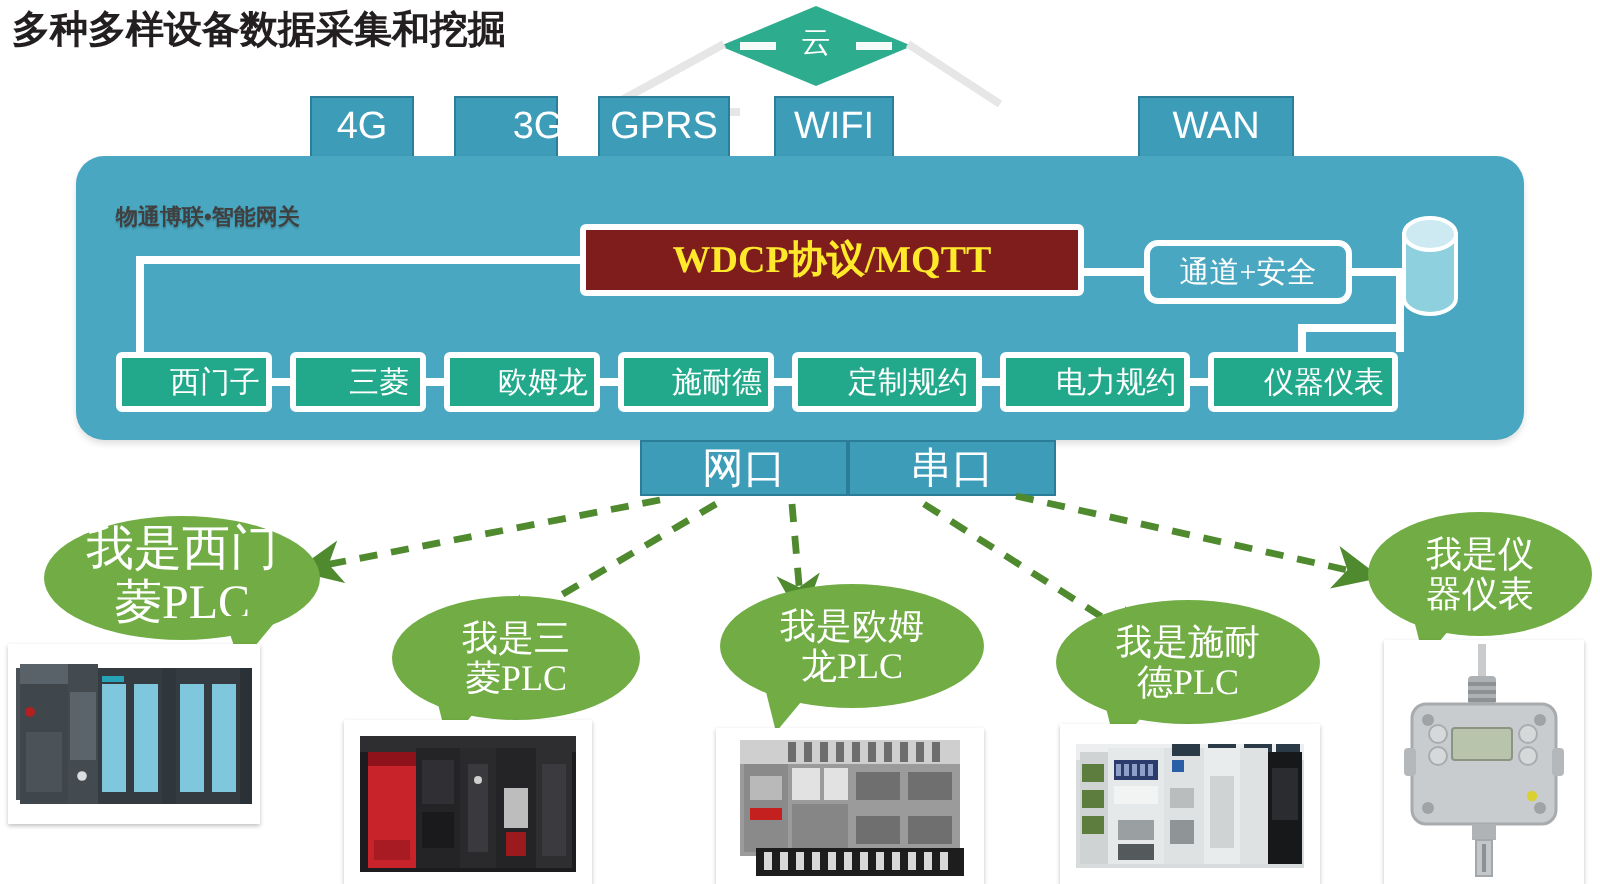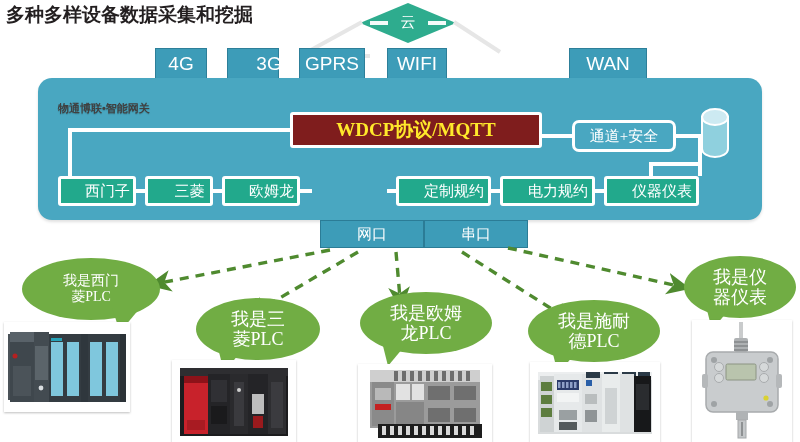--- a/index.html
+++ b/index.html
@@ -84,21 +84,21 @@
 
   
   .wires{position:absolute;left:0;top:0;width:800px;height:442px;pointer-events:none;}
 
   
   .port{
     position:absolute;top:220px;height:28px;
     background:#3d9cb8;border:1px solid #2b7c96;
     display:flex;align-items:center;justify-content:center;box-sizing:border-box;
   }
-  .port span{color:#ffffff;font-size:15px;font-family:"Liberation Serif","DejaVu Serif",serif;}
+  .port span{color:#ffffff;font-size:21px;font-family:"Liberation Serif","DejaVu Serif",serif;}
 
   
   .bubble{
     position:absolute;background:#71ad44;border-radius:50%;
     display:flex;align-items:center;justify-content:center;text-align:center;
     color:#ffffff;
     font-family:"Liberation Serif","DejaVu Serif",serif;
     line-height:1.12;
   }
   .bubble b{font-weight:normal;display:block;}
@@ -180,20 +180,23 @@
 
   <div class="proto" style="left:58px;width:78px;">
       <span>西门子</span>
     </div>
   <div class="proto" style="left:145px;width:68px;">
       <span>三菱</span>
     </div>
   <div class="proto" style="left:222px;width:78px;">
       <span>欧姆龙</span>
     </div>
+  <div class="proto" style="left:309px;width:78px;">
+      <span>施耐德</span>
+    </div>
   <div class="proto" style="left:396px;width:95px;">
       <span>定制规约</span>
     </div>
   <div class="proto" style="left:500px;width:95px;">
       <span>电力规约</span>
     </div>
   <div class="proto" style="left:604px;width:95px;">
       <span>仪器仪表</span>
     </div>
 
@@ -217,21 +220,21 @@
       <path d="M358,252 L256,312"></path>
 
       <path d="M396,252 L400,298"></path>
 
       <path d="M462,252 L566,318"></path>
 
       <path d="M508,248 L678,286"></path>
     </g>
   </svg>
 
-  <div class="bubble" style="left:22px;top:258px;width:138px;height:62px;font-size:14px;">
+  <div class="bubble" style="left:22px;top:258px;width:138px;height:62px;font-size:24px;">
     <div>
       <b>我是西门</b>
       <b>菱PLC</b>
     </div>
   </div>
   <svg class="wires">
     <polygon points="112,308 140,308 120,332" fill="#71ad44"></polygon>
   </svg>
 
   <svg class="dev shadow-soft" style="left:4px;top:322px;" width="126" height="90" viewBox="0 0 126 90">

